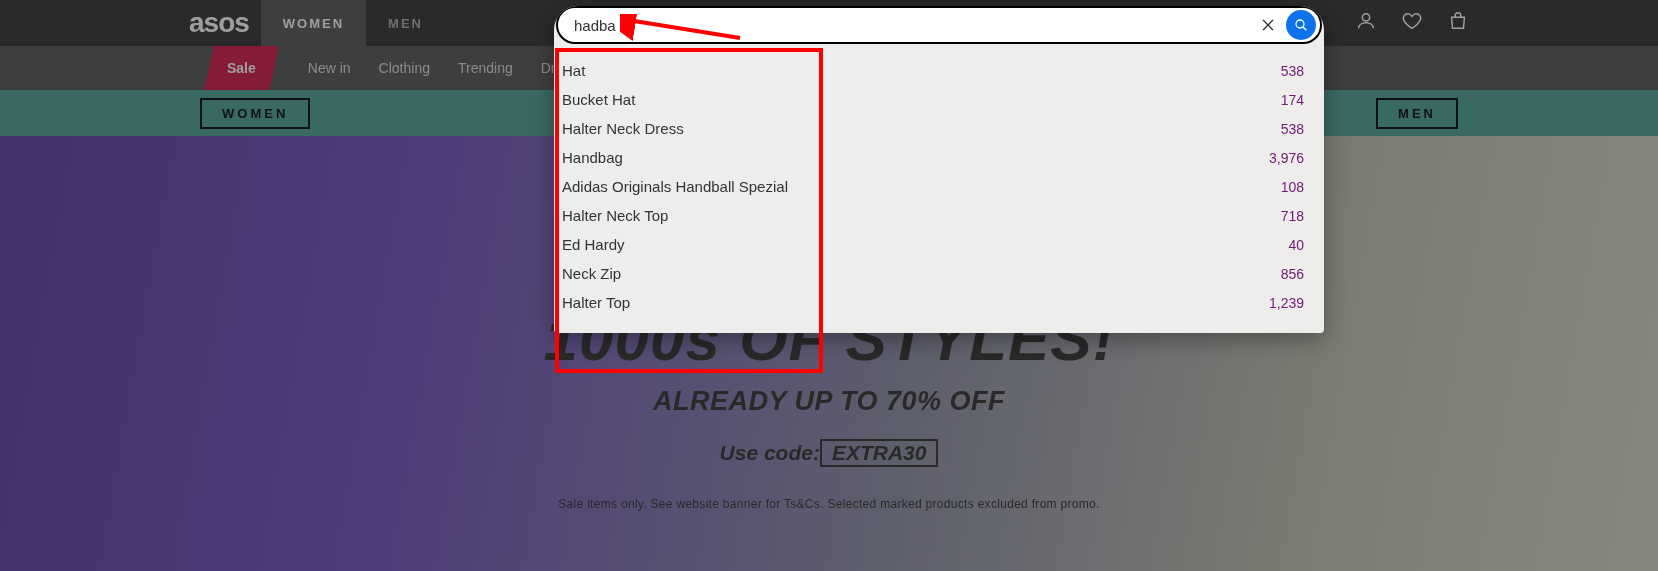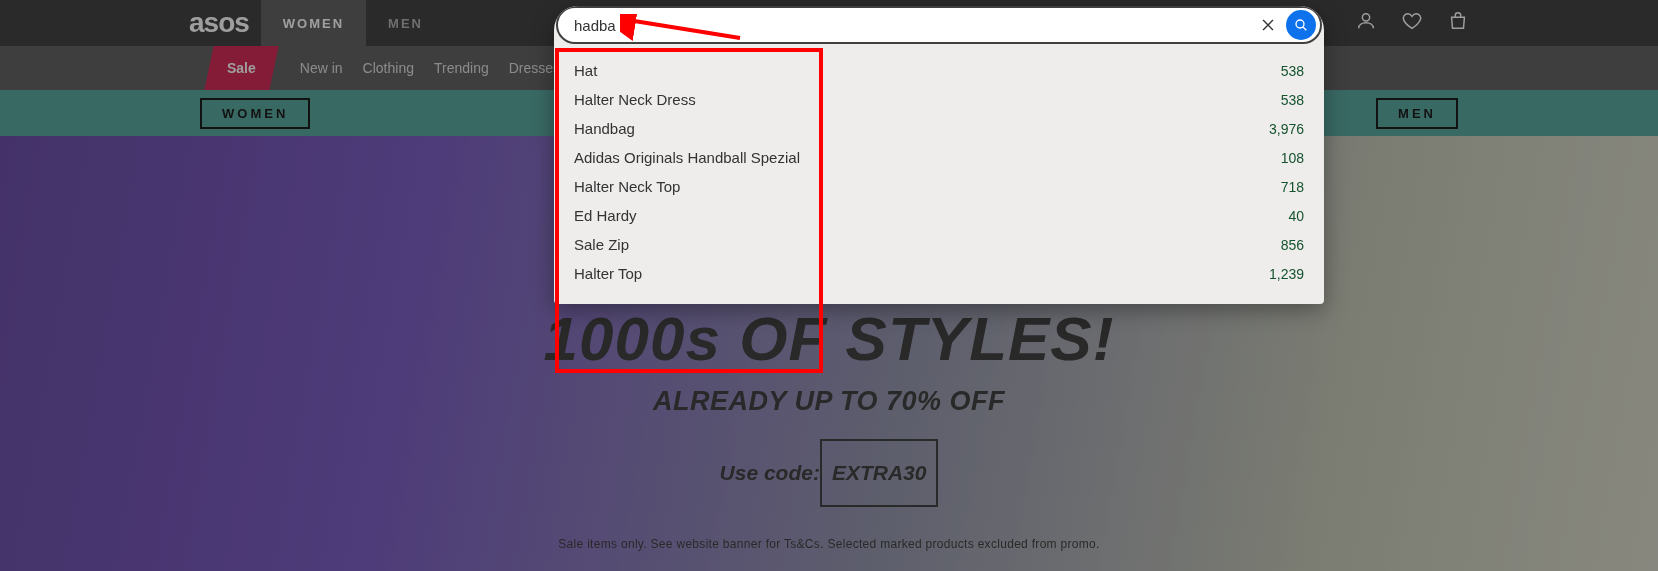--- a/index.html
+++ b/index.html
@@ -12,48 +12,48 @@
   .gender-tab { height: 46px; display: flex; align-items: center; padding: 0 22px; color: #a8a8a8; font-size: 13px; font-weight: 700; letter-spacing: 2px; cursor: pointer; }
   .gender-tab.active { background: #525050; color: #fff; }
   .header-icons { position: absolute; right: 0; display: flex; gap: 24px; align-items: center; }
   .header-icon svg { stroke: #fff; fill: none; stroke-width: 1.6; width: 22px; height: 22px; }
 
   
   .nav-bar { height: 44px; background: #525050; }
   .nav-inner { width: 1280px; margin: 0 auto; display: flex; align-items: center; height: 100%; gap: 20px; padding-left: 20px; }
   .sale-btn { background: #d01345; color: #fff; font-weight: 700; font-size: 14px; padding: 0 18px; height: 44px; display: flex; align-items: center; position: relative; transform: skewX(-12deg); margin-right: 6px;}
   .sale-btn span { transform: skewX(12deg); display:block; }
-  .nav-link { color: #ddd; font-size: 14px; cursor: pointer; }
+  .nav-link { color: #ddd; font-size: 14px; cursor: pointer; margin-left: 8px; }
 
   
   .promo-strip { height: 46px; background: #489f94; display: flex; align-items: center; justify-content: space-between; padding: 0 200px; }
   .promo-btn { border: 2px solid #000; padding: 6px 20px; font-size: 13px; font-weight: 700; letter-spacing: 3px; cursor: pointer; }
 
   
   .hero { position: relative; height: 435px; background: linear-gradient(100deg, #5b3a9e 0%, #6d4bbd 25%, #8a8ca5 55%, #c0c3b0 80%, #d6d6c6 100%); display: flex; flex-direction: column; align-items: center; padding-top: 108px; color: #2a2a2a; }
   .hero h1 { font-size: 62px; font-weight: 900; font-style: italic; letter-spacing: 1px; line-height: 1.02; text-align: center; }
   .hero-sub { font-size: 27px; font-weight: 900; font-style: italic; letter-spacing: .5px; margin-top: 16px; }
   .code-row { margin-top: 22px; font-size: 21px; font-weight: 700; font-style: italic; display: flex; align-items: center; }
-  .code-box { border: 2px solid #2a2a2a; padding: 20px 10px; font-style: italic; }
+  .code-box { border: 2px solid #2a2a2a; padding: 0 10px; font-style: italic; }
   .disclaimer { margin-top: 30px; font-size: 12px; letter-spacing: .3px; }
 
   
   .overlay { position: absolute; inset: 0; background: rgba(40,40,40,.45); }
 
   
   .search-panel { position: absolute; top: 6px; left: 554px; width: 770px; background: #eeedec; border-radius: 24px 24px 4px 4px; box-shadow: 0 6px 22px rgba(0,0,0,.35); overflow: hidden; }
-  .search-bar { display: flex; align-items: center; height: 38px; background: #fff; border: 2px solid #404040; border-radius: 20px; margin: 0 2px; padding: 0 4px 0 16px; position: relative; }
+  .search-bar { display: flex; align-items: center; height: 38px; background: #fff; border: 2px solid #000000; border-radius: 20px; margin: 0 2px; padding: 0 4px 0 16px; position: relative; }
   .search-input { border: none; outline: none; flex: 1; font-size: 15px; font-family: inherit; color: #333; }
   .clear-btn { width: 24px; height: 24px; display: flex; align-items: center; justify-content: center; font-size: 20px; color: #333; cursor: pointer; margin-right: 6px; }
   .search-go { width: 30px; height: 30px; border-radius: 50%; background: #0e72ed; display: flex; align-items: center; justify-content: center; cursor: pointer; }
   .search-go svg { stroke: #fff; fill: none; stroke-width: 2; width: 16px; height: 16px; }
 
-  .suggestions { padding: 12px 20px 16px 20px; }
+  .suggestions { padding: 12px 20px 16px 8px; }
   .sug-row { display: flex; justify-content: space-between; align-items: center; padding: 6px 0; font-size: 15px; color: #333; cursor: pointer; }
-  .sug-count { color: #14532d; font-size: 14px; }
+  .sug-count { color: #701a75; font-size: 14px; }
 
   
   .anno-box { position: absolute; top: 48px; left: 555px; width: 268px; height: 325px; border: 4px solid #f00; pointer-events: none; }
   
   .anno-arrow { position: absolute; top: 14px; left: 620px; pointer-events: none; }
 </style>
 </head>
 <body>
 
 <div class="top-header">
@@ -129,41 +129,45 @@
           <path d="M20 20l-5-5"></path>
         </svg>
     </span>
   </div>
   <div class="suggestions">
     <div class="sug-row">
         <span>Hat</span>
         <span class="sug-count">538</span>
       </div>
     <div class="sug-row">
+        <span>Bucket Hat</span>
+        <span class="sug-count">174</span>
+      </div>
+    <div class="sug-row">
         <span>Halter Neck Dress</span>
         <span class="sug-count">538</span>
       </div>
     <div class="sug-row">
         <span>Handbag</span>
         <span class="sug-count">3,976</span>
       </div>
     <div class="sug-row">
         <span>Adidas Originals Handball Spezial</span>
         <span class="sug-count">108</span>
       </div>
     <div class="sug-row">
         <span>Halter Neck Top</span>
         <span class="sug-count">718</span>
       </div>
     <div class="sug-row">
         <span>Ed Hardy</span>
         <span class="sug-count">40</span>
       </div>
     <div class="sug-row">
-        <span>Sale Zip</span>
+        <span>Neck Zip</span>
         <span class="sug-count">856</span>
       </div>
     <div class="sug-row">
         <span>Halter Top</span>
         <span class="sug-count">1,239</span>
       </div>
   </div>
 </div>
 
 <div class="anno-box"></div>

